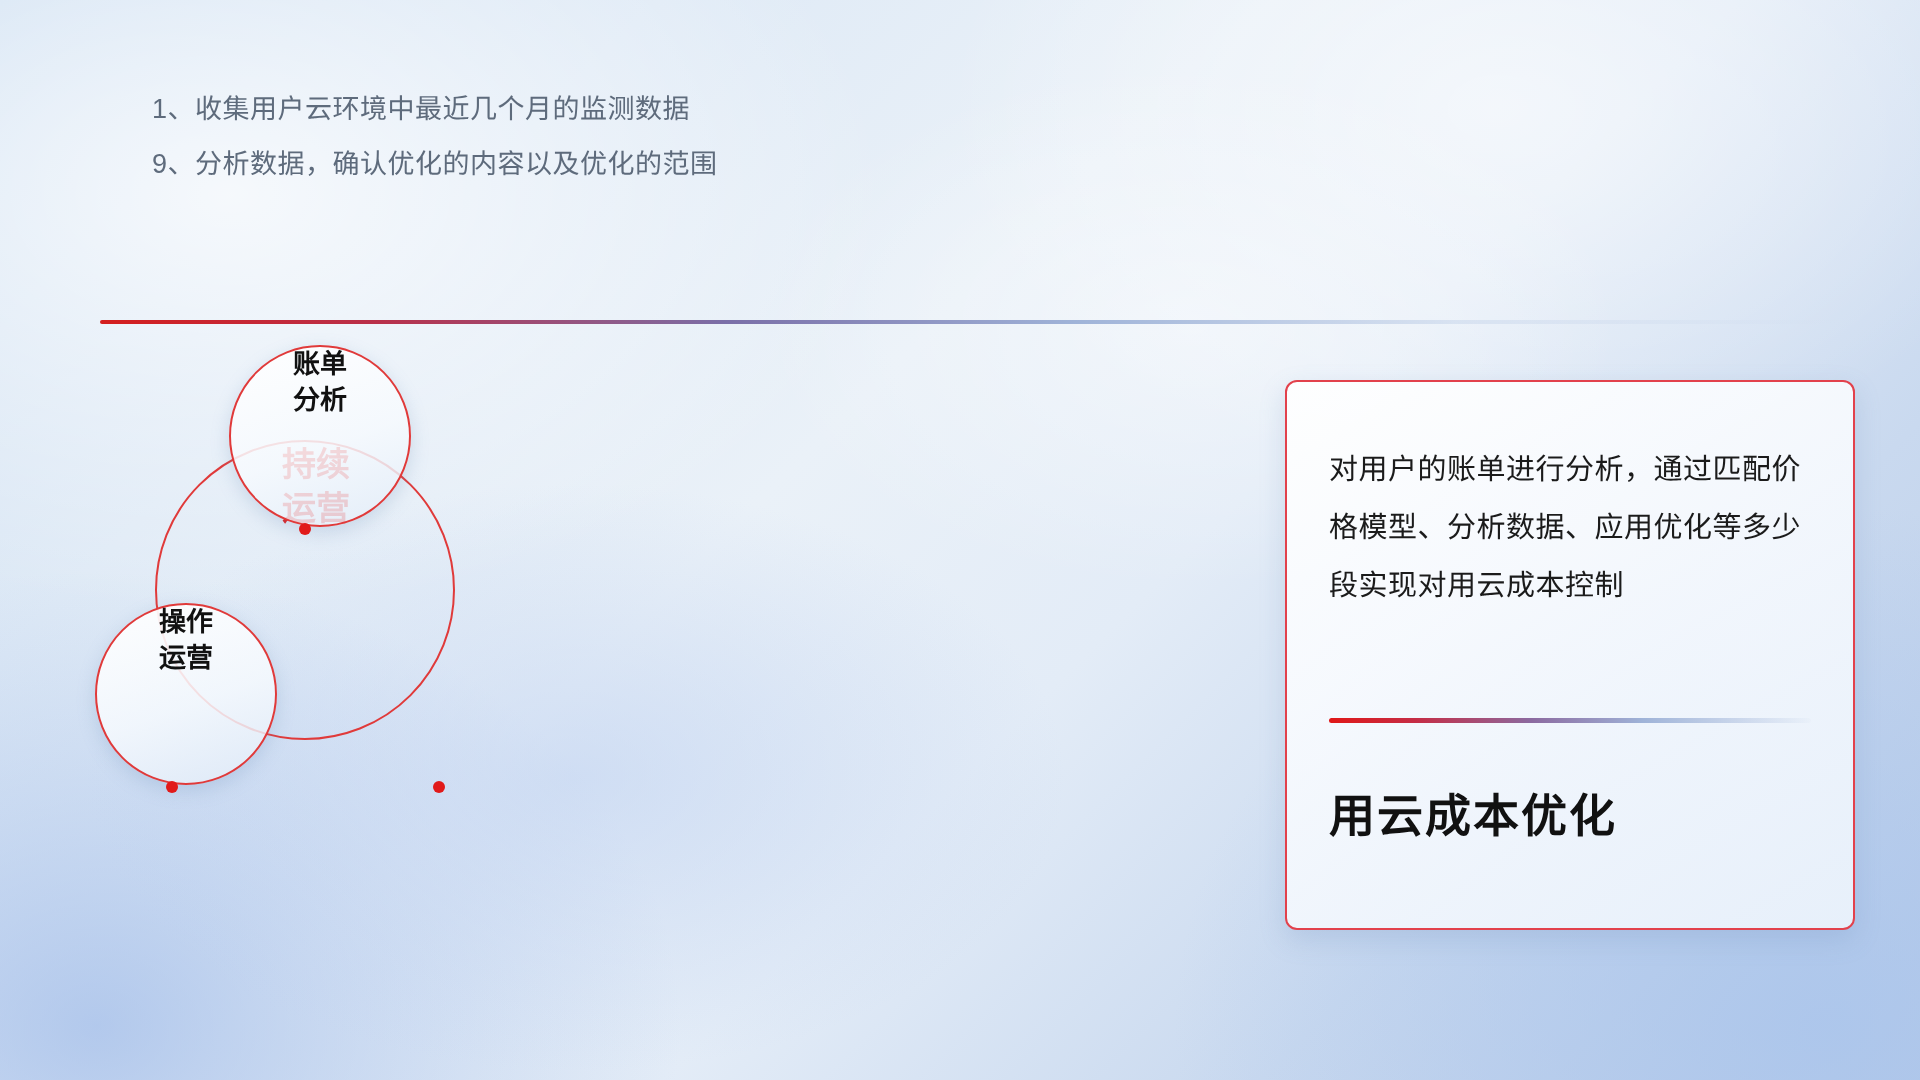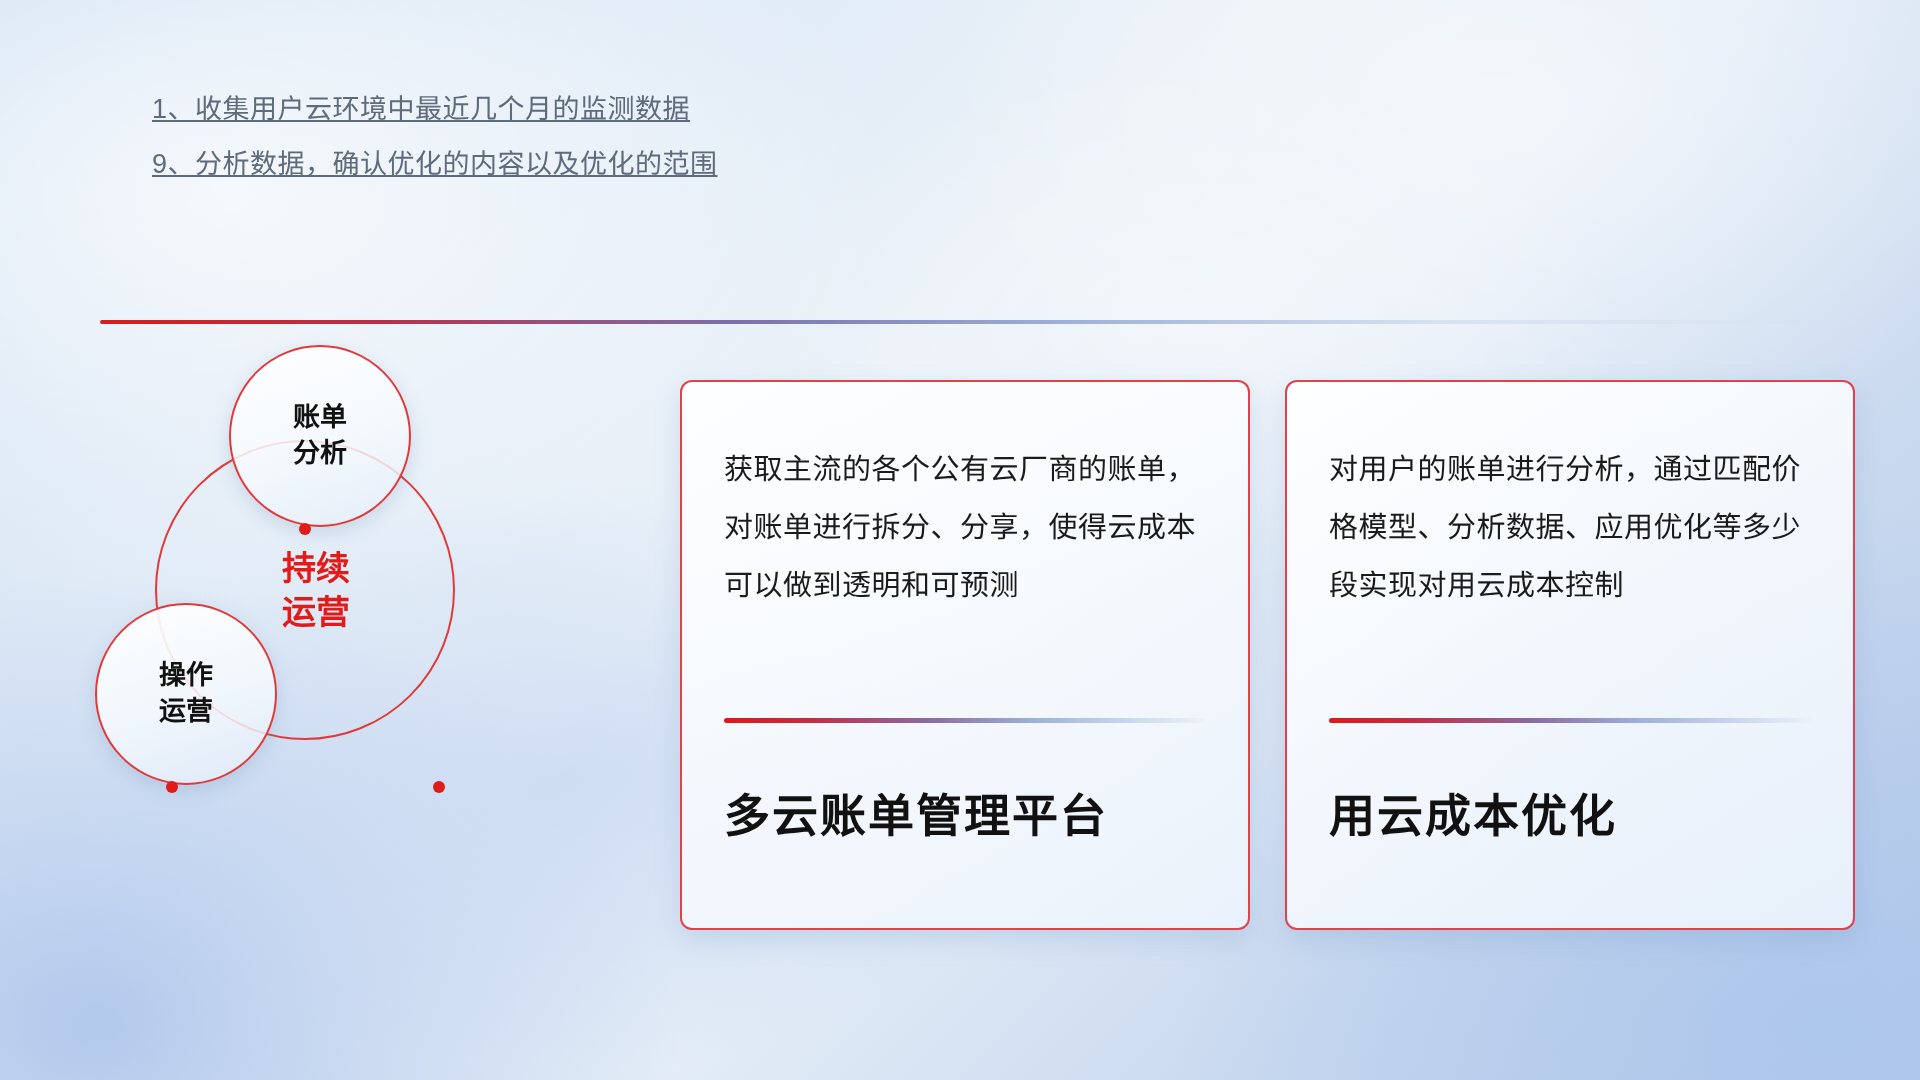--- a/index.html
+++ b/index.html
@@ -37,21 +37,21 @@
     position: absolute;
     color: #5e6b7c;
     font-size: 27px;
     line-height: 1.0;
   }
   .steps .step {
     margin-bottom: 28px;
     white-space: nowrap;
     letter-spacing: 0.5px;
   }
-  #steps-left { left: 152px; top: 96px; text-decoration: underline; }
+  #steps-left { left: 152px; top: 96px; }
   #steps-right { left: 1000px; top: 128px; }
 
   
   #divider {
     position: absolute;
     left: 100px;
     top: 320px;
     width: 1740px;
     height: 4px;
     background: linear-gradient(90deg, #d41e1e 0%, #b9304a 16%, #7a6fa8 36%, #9fb3d8 56%, rgba(200,214,235,0.55) 78%, rgba(215,225,240,0.05) 100%);
@@ -64,21 +64,21 @@
     left: 95px;
     top: 345px;
     width: 540px;
     height: 600px;
   }
   .circle {
     position: absolute;
     border-radius: 50%;
     border: 2px solid #e03a3a;
     display: flex;
-    align-items: center;
+    align-items: flex-start;
     justify-content: center;
     text-align: center;
     box-sizing: border-box;
   }
   .bubble {
     width: 182px;
     height: 182px;
     background: linear-gradient(160deg, rgba(255,255,255,0.95) 0%, rgba(246,250,254,0.85) 55%, rgba(226,236,248,0.8) 100%);
     box-shadow: 0 6px 18px rgba(120,150,190,0.28);
     color: #111;
@@ -187,25 +187,20 @@
         <div>运营</div>
       </div>
     </div>
 
 
     <div class="dot" id="dot-top"></div>
     <div class="dot" id="dot-bl"></div>
     <div class="dot" id="dot-br"></div>
   </div>
 
-  <div class="card" id="card-1">
-    <div class="card-body">获取主流的各个公有云厂商的账单，对账单进行拆分、分享，使得云成本可以做到透明和可预测</div>
-    <div class="card-rule"></div>
-    <div class="card-title">多云账单管理平台</div>
-  </div>
 
   <div class="card" id="card-2">
     <div class="card-body">对用户的账单进行分析，通过匹配价格模型、分析数据、应用优化等多少段实现对用云成本控制</div>
     <div class="card-rule"></div>
     <div class="card-title">用云成本优化</div>
   </div>
 
 </div>
 
 </body></html>

